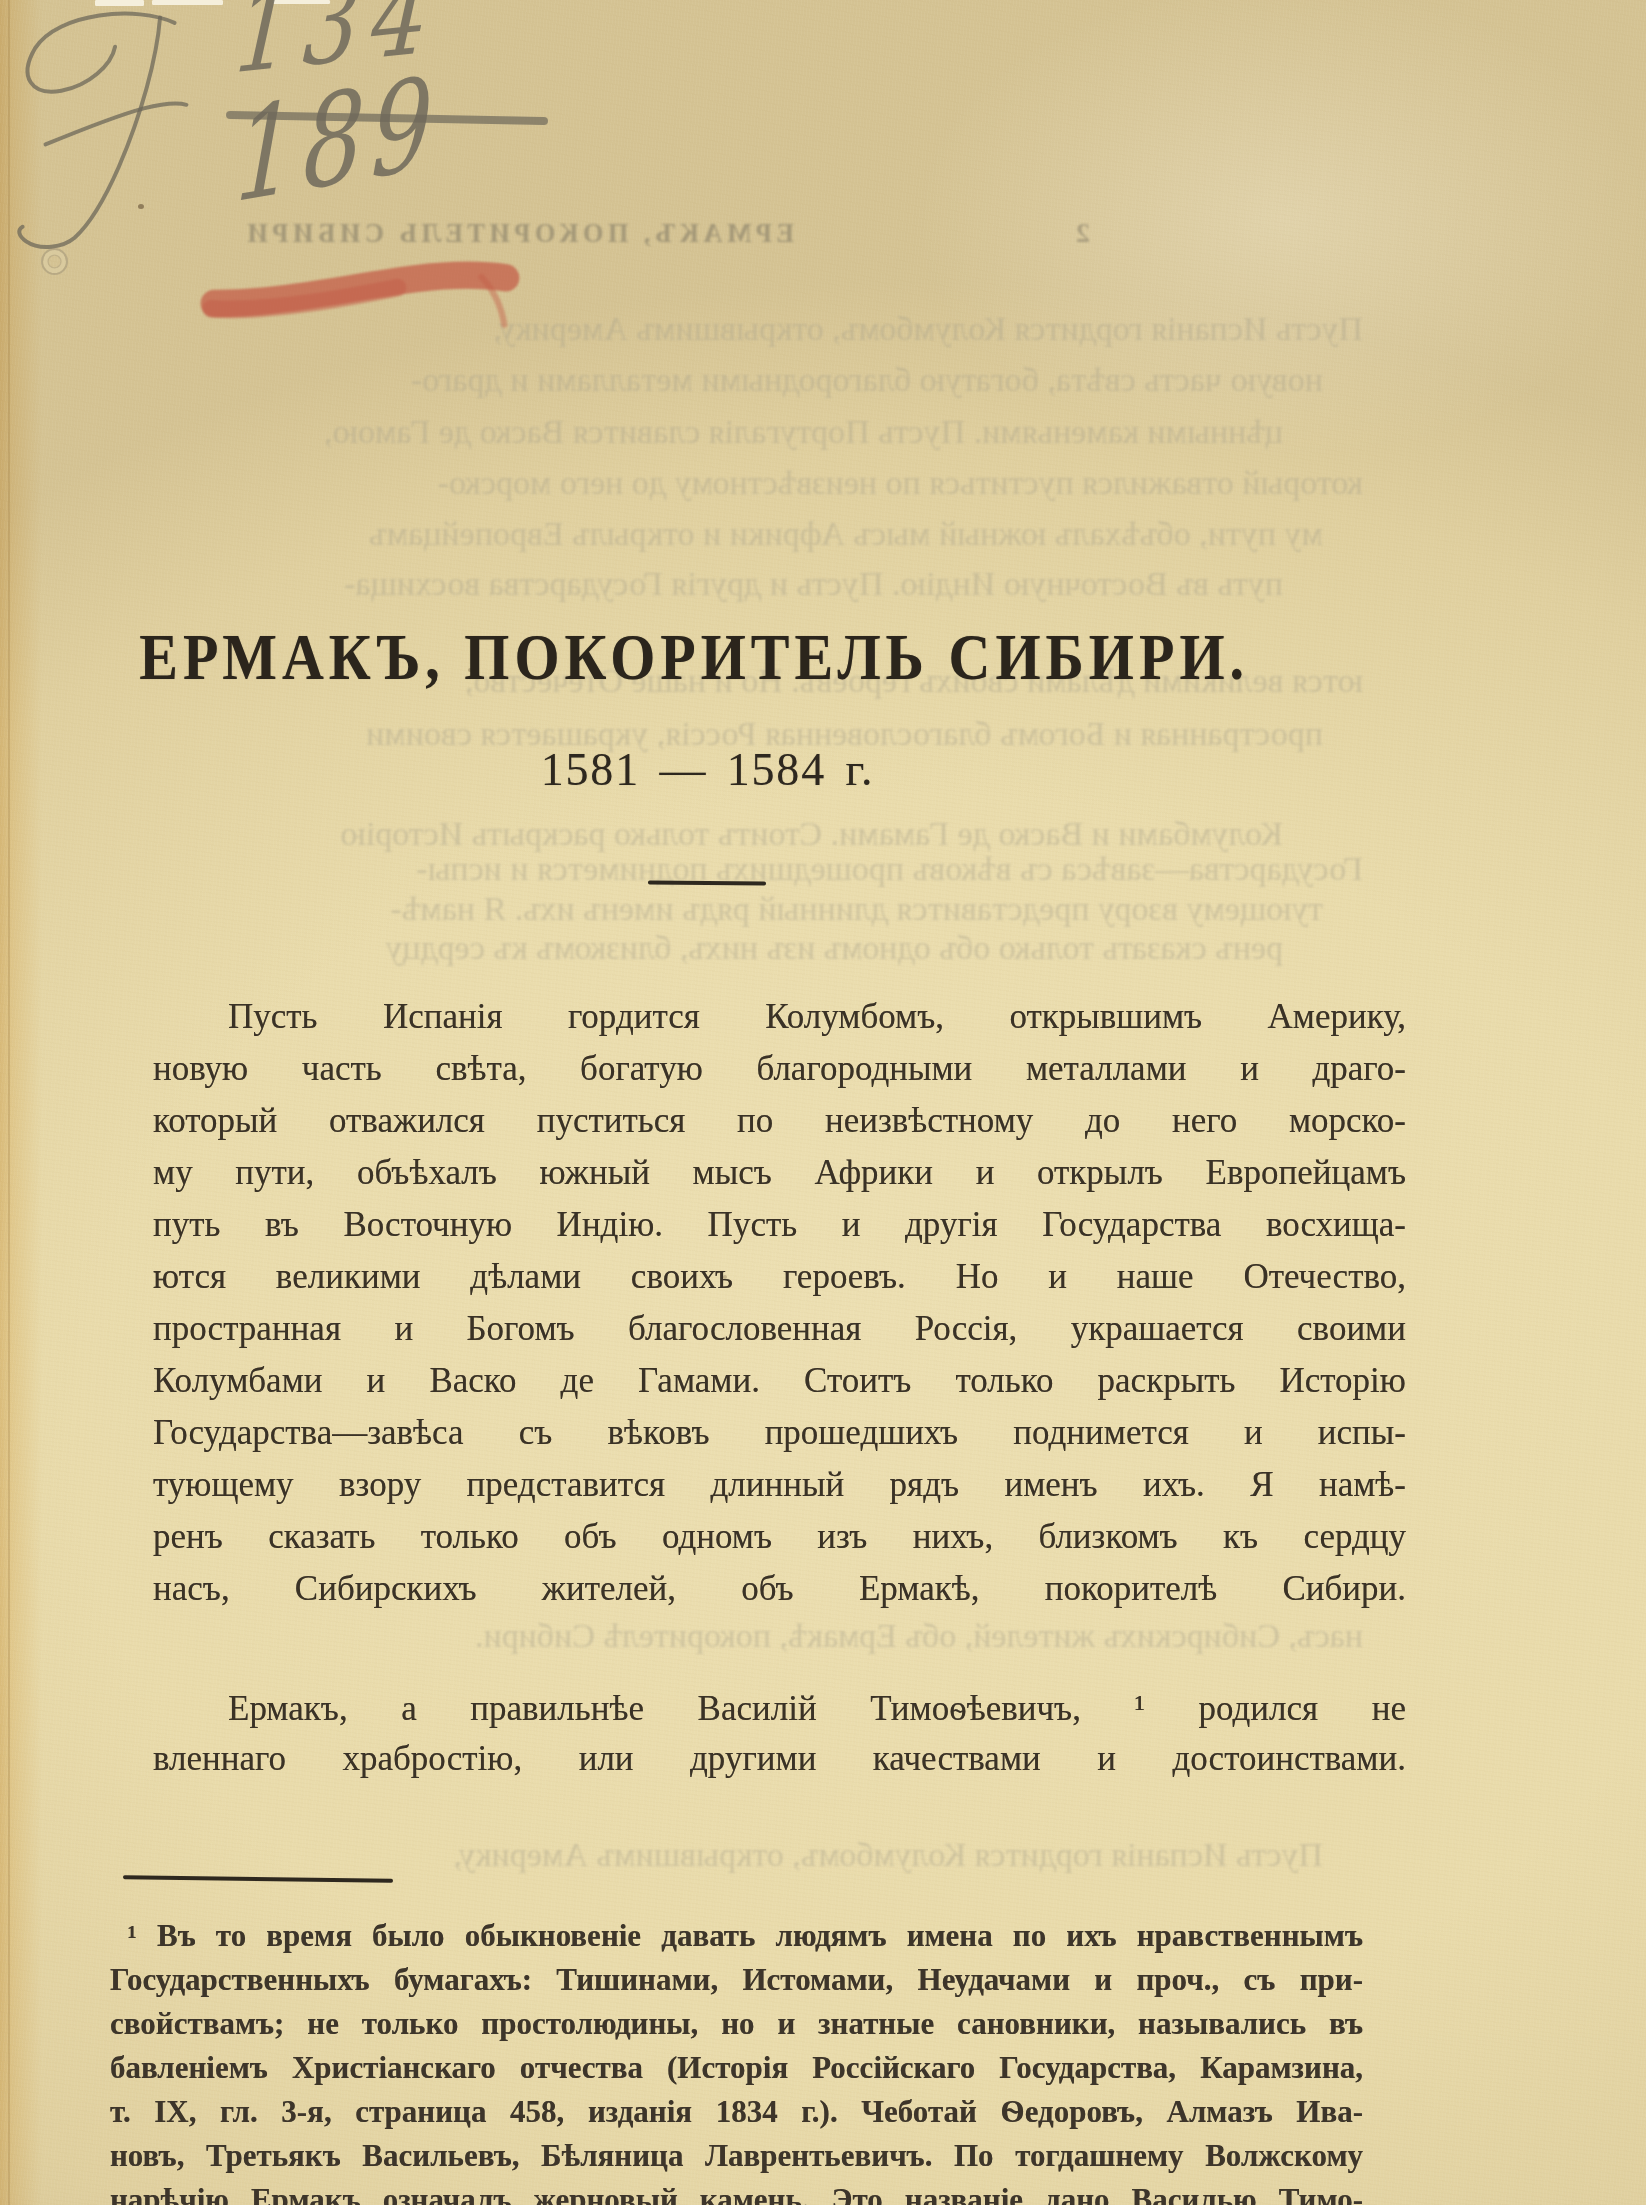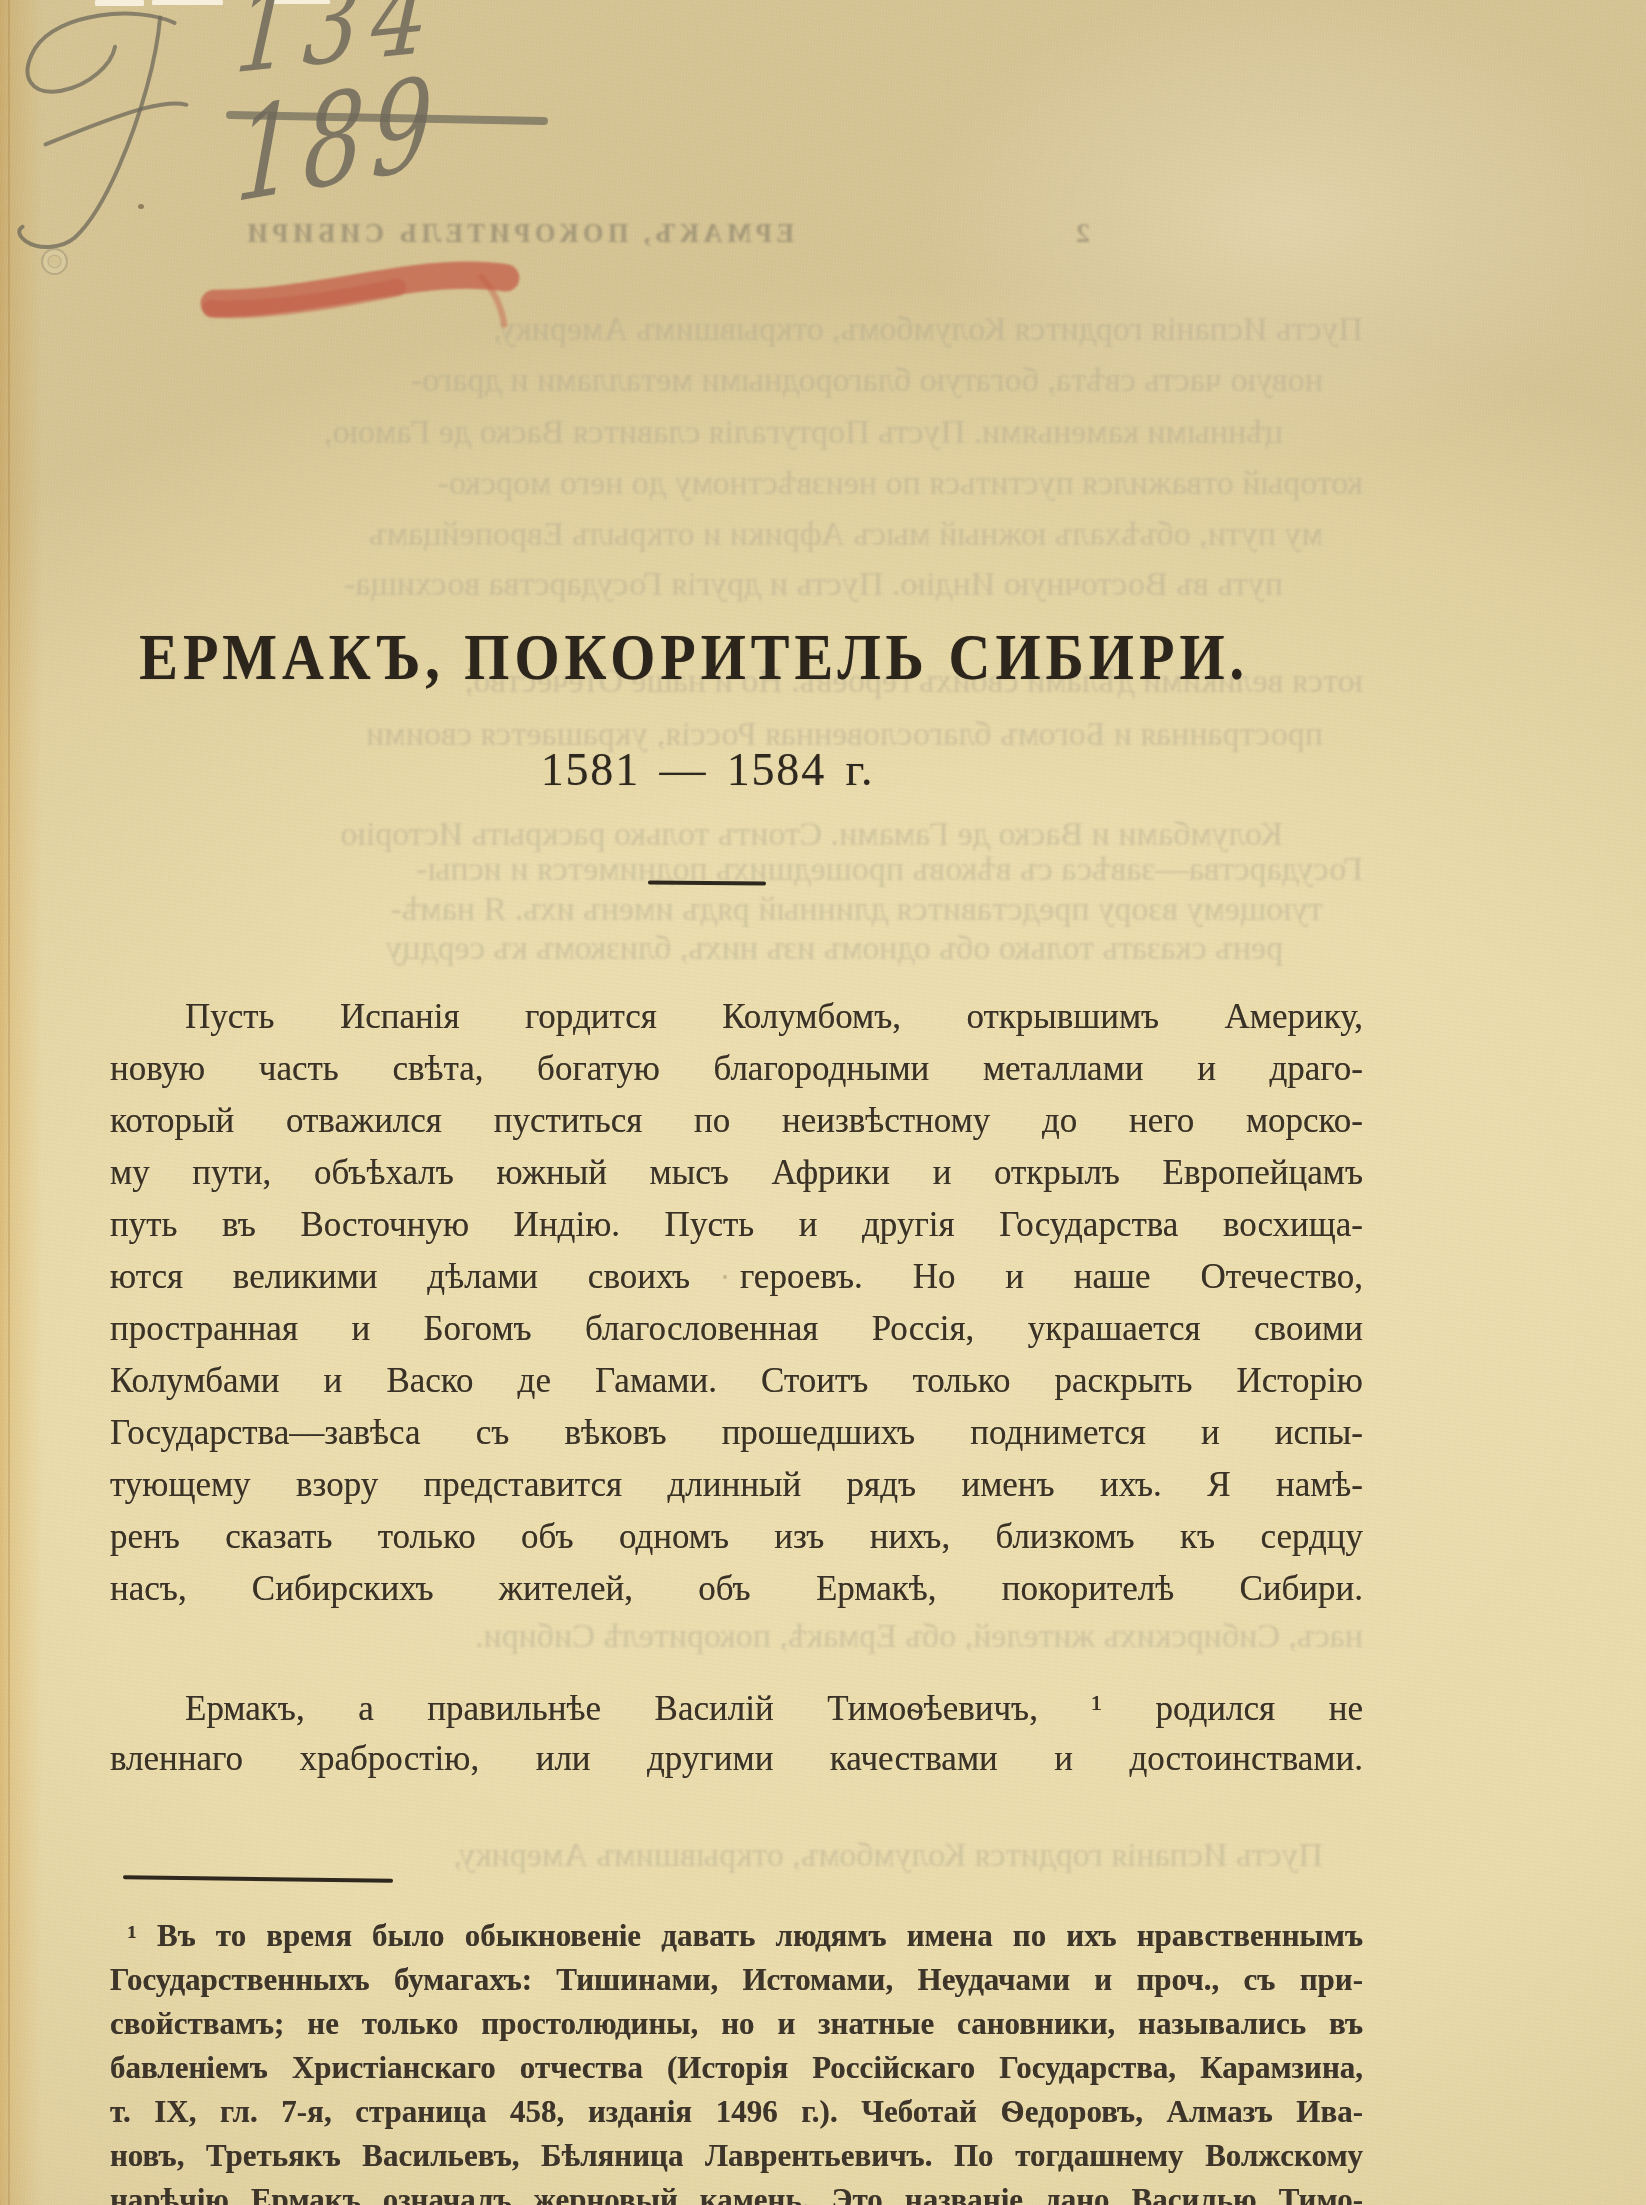--- a/index.html
+++ b/index.html
@@ -47,21 +47,21 @@
   .bleed{position:absolute;color:#a9a28a;opacity:.42;filter:blur(1.3px);
          transform:scaleX(-1);white-space:nowrap;overflow:hidden;
          font-size:34px;line-height:38px;height:38px;}
   #bleed-header{position:absolute;left:419px;top:218px;width:375px;
          color:#8e English8a74;color:rgba(125,118,98,.55);font-weight:bold;font-size:26.5px;letter-spacing:4.4px;
          transform:scaleX(-1);filter:blur(0.9px);white-space:nowrap;text-align:center;}
   #bleed-pagenum{position:absolute;left:1076px;top:217px;color:rgba(125,118,98,.5);
          font-size:28px;font-weight:bold;transform:scaleX(-1);filter:blur(0.9px);}
 
   
-  .ink{color:#3a3226;text-shadow:0 0 0.4px rgba(58,50,38,.55);}
+  .ink{color:#3a3226;text-shadow:0 0 0.4px rgba(58,50,38,.55);margin-left:43px;}
   #title{
     position:absolute;left:110px;top:626px;width:1253px;text-align:left;
     font-weight:bold;font-size:61px;line-height:1;color:#2b251c;
     letter-spacing:5.3px;white-space:nowrap;
     text-shadow:0 0 0.9px rgba(43,37,28,.4);
   }
   #title>span{display:inline-block;transform:scale(.95,1.08);}
   #subtitle{
     position:absolute;left:110px;top:747px;width:1253px;text-align:center;
     font-weight:normal;font-size:46px;line-height:1;color:#2e281f;
@@ -164,19 +164,19 @@
       <div class="bodyline">Ермакъ, а правильнѣе Василій Тимоѳѣевичъ, ¹ родился не</div>
       <div class="bodyline">вленнаго храбростію, или другими качествами и достоинствами.</div>
     </div>
 
   <div id="foot-rule" class="rule"></div>
   <div id="footnote" class="textblock">
       <div class="bodyline">¹ Въ то время было обыкновеніе давать людямъ имена по ихъ нравственнымъ</div>
       <div class="bodyline">Государственныхъ бумагахъ: Тишинами, Истомами, Неудачами и проч., съ при-</div>
       <div class="bodyline">свойствамъ; не только простолюдины, но и знатные сановники, назывались въ</div>
       <div class="bodyline">бавленіемъ Христіанскаго отчества (Исторія Россійскаго Государства, Карамзина,</div>
-      <div class="bodyline">т. IX, гл. 7-я, страница 458, изданія 1496 г.). Чеботай Ѳедоровъ, Алмазъ Ива-</div>
+      <div class="bodyline">т. IX, гл. 3-я, страница 458, изданія 1834 г.). Чеботай Ѳедоровъ, Алмазъ Ива-</div>
       <div class="bodyline">новъ, Третьякъ Васильевъ, Бѣляница Лаврентьевичъ. По тогдашнему Волжскому</div>
       <div class="bodyline">нарѣчію Ермакъ означалъ жерновый камень. Это названіе дано Василью Тимо-</div>
     </div>
 
 </div>
 
 
 </body></html>

